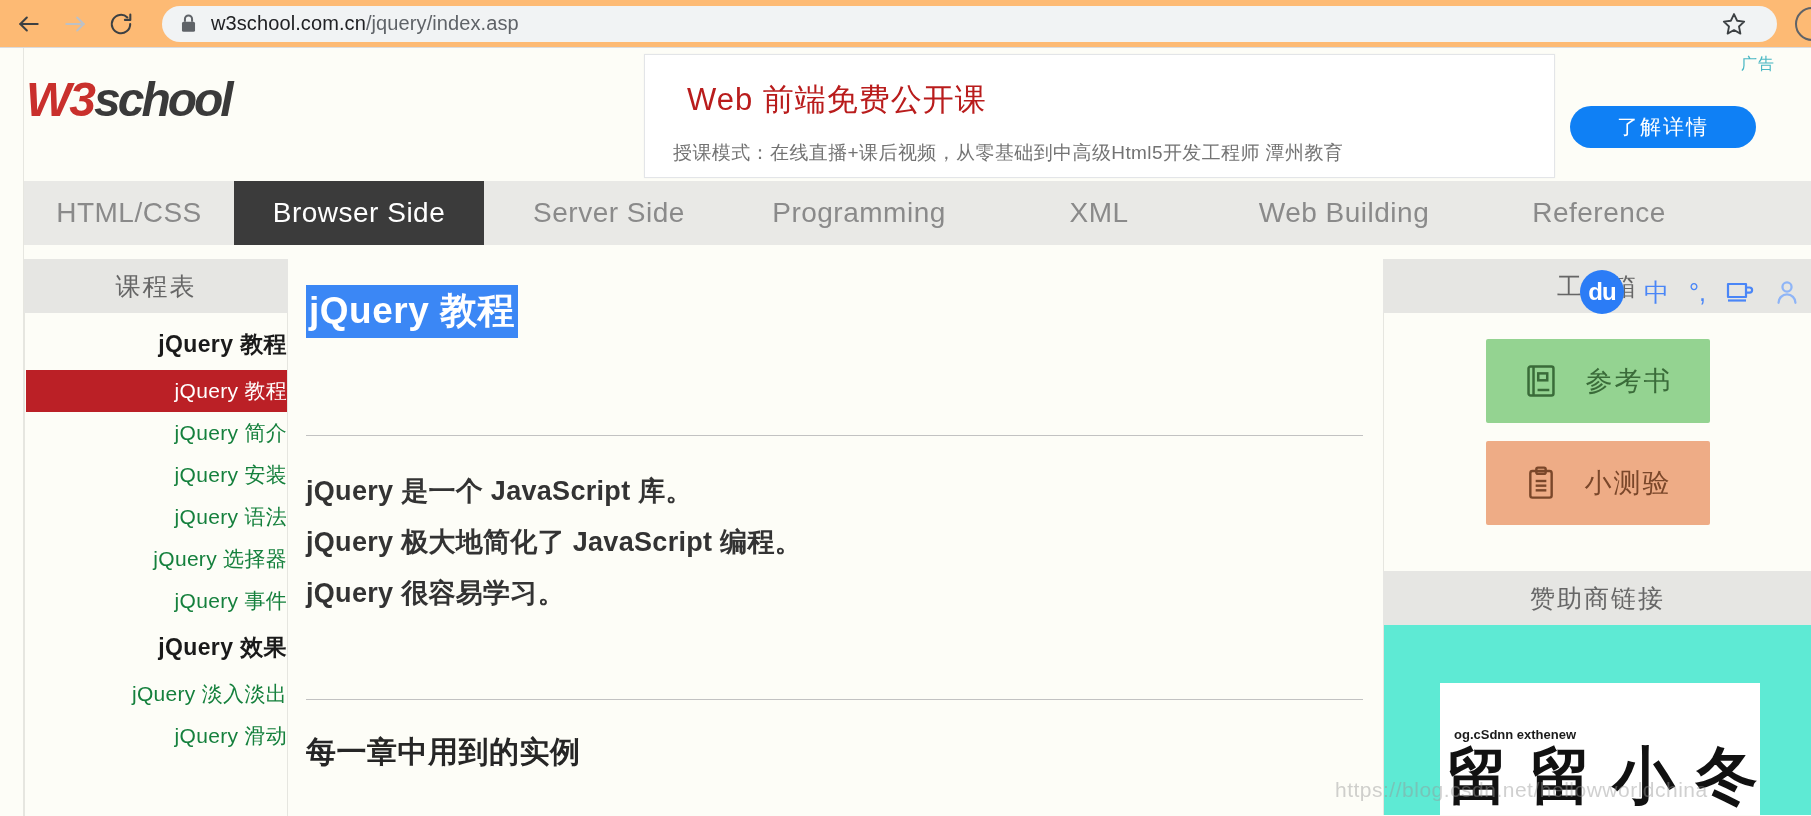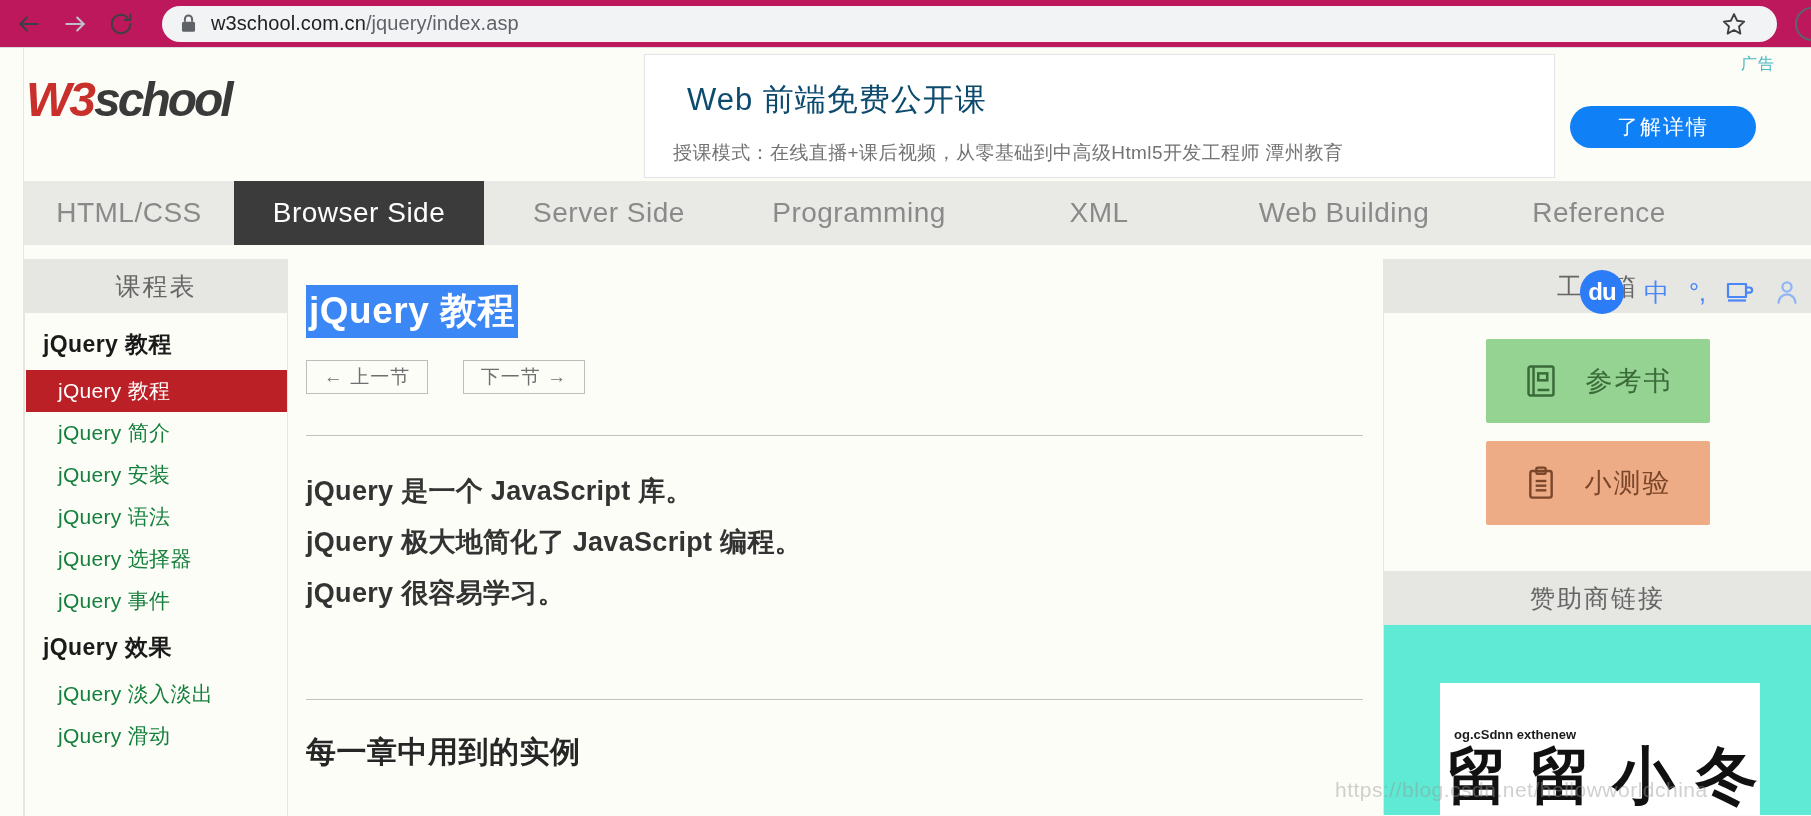--- a/index.html
+++ b/index.html
@@ -7,21 +7,21 @@
     width: 1811px; height: 816px;
     overflow: hidden;
     background: #ffffff;
     font-family: "Liberation Sans", "DejaVu Sans", sans-serif;
   }
 
   
   #browser-chrome {
     position: absolute; top: 0; left: 0;
     width: 1811px; height: 48px;
-    background: #be185d;
+    background: #fdba74;
     display: flex; align-items: center;
     border-bottom: 1px solid #dadce0;
   }
   .nav-btn {
     width: 46px; height: 46px;
     display: flex; align-items: center; justify-content: center;
     flex: 0 0 auto;
   }
   .nav-btn svg { display: block; }
   #back-button { margin-left: 6px; }
@@ -97,21 +97,21 @@
     position: absolute;
     left: 620px; top: 6px;
     width: 911px; height: 124px;
     background: #ffffff;
     border: 1px solid #e3e5e8;
     box-shadow: 0 0 2px rgba(0,0,0,0.04);
   }
   #ad-title {
     position: absolute; left: 42px; top: 24px;
     font-size: 31px;
-    color: #0c4a6e;
+    color: #b91c1c;
     letter-spacing: 1px;
     white-space: nowrap;
   }
   #ad-sub {
     position: absolute; left: 28px; top: 72px;
     font-size: 19px;
     color: #737373;
     white-space: nowrap;
     letter-spacing: 0.4px;
     margin-top: 13px;
@@ -169,20 +169,21 @@
     position: absolute; left: 0; top: 197px;
     width: 1788px; height: 571px;
   }
 
   
   #left-sidebar {
     position: absolute; left: 0; top: 14px;
     width: 264px;
     height: 557px;
     background: #fdfdf7;
+    text-align: right;
   }
   .panel-title {
     height: 54px;
     background: #e6e6e3;
     display: flex; align-items: center; justify-content: center;
     font-size: 25px;
     color: #666666;
     letter-spacing: 2px;
   }
   #sidebar-list {
@@ -467,24 +468,20 @@
           <div class="sidebar-link">jQuery 事件</div>
           <div class="sidebar-group">jQuery 效果</div>
           <div class="sidebar-link">jQuery 淡入淡出</div>
           <div class="sidebar-link">jQuery 滑动</div>
         </div>
       </div>
 
       <div id="main-col">
         <div id="article-title">jQuery 教程</div>
 
-        <div id="pager">
-          <button class="pager-btn">← 上一节</button>
-          <button class="pager-btn">下一节 →</button>
-        </div>
 
         <div class="hr-rule" id="rule-1"></div>
 
         <div class="body-para" id="para-0">jQuery 是一个 JavaScript 库。</div>
         <div class="body-para" id="para-1">jQuery 极大地简化了 JavaScript 编程。</div>
         <div class="body-para" id="para-2">jQuery 很容易学习。</div>
 
         <div class="hr-rule" id="rule-2"></div>
 
         <div id="section-heading">每一章中用到的实例</div>

